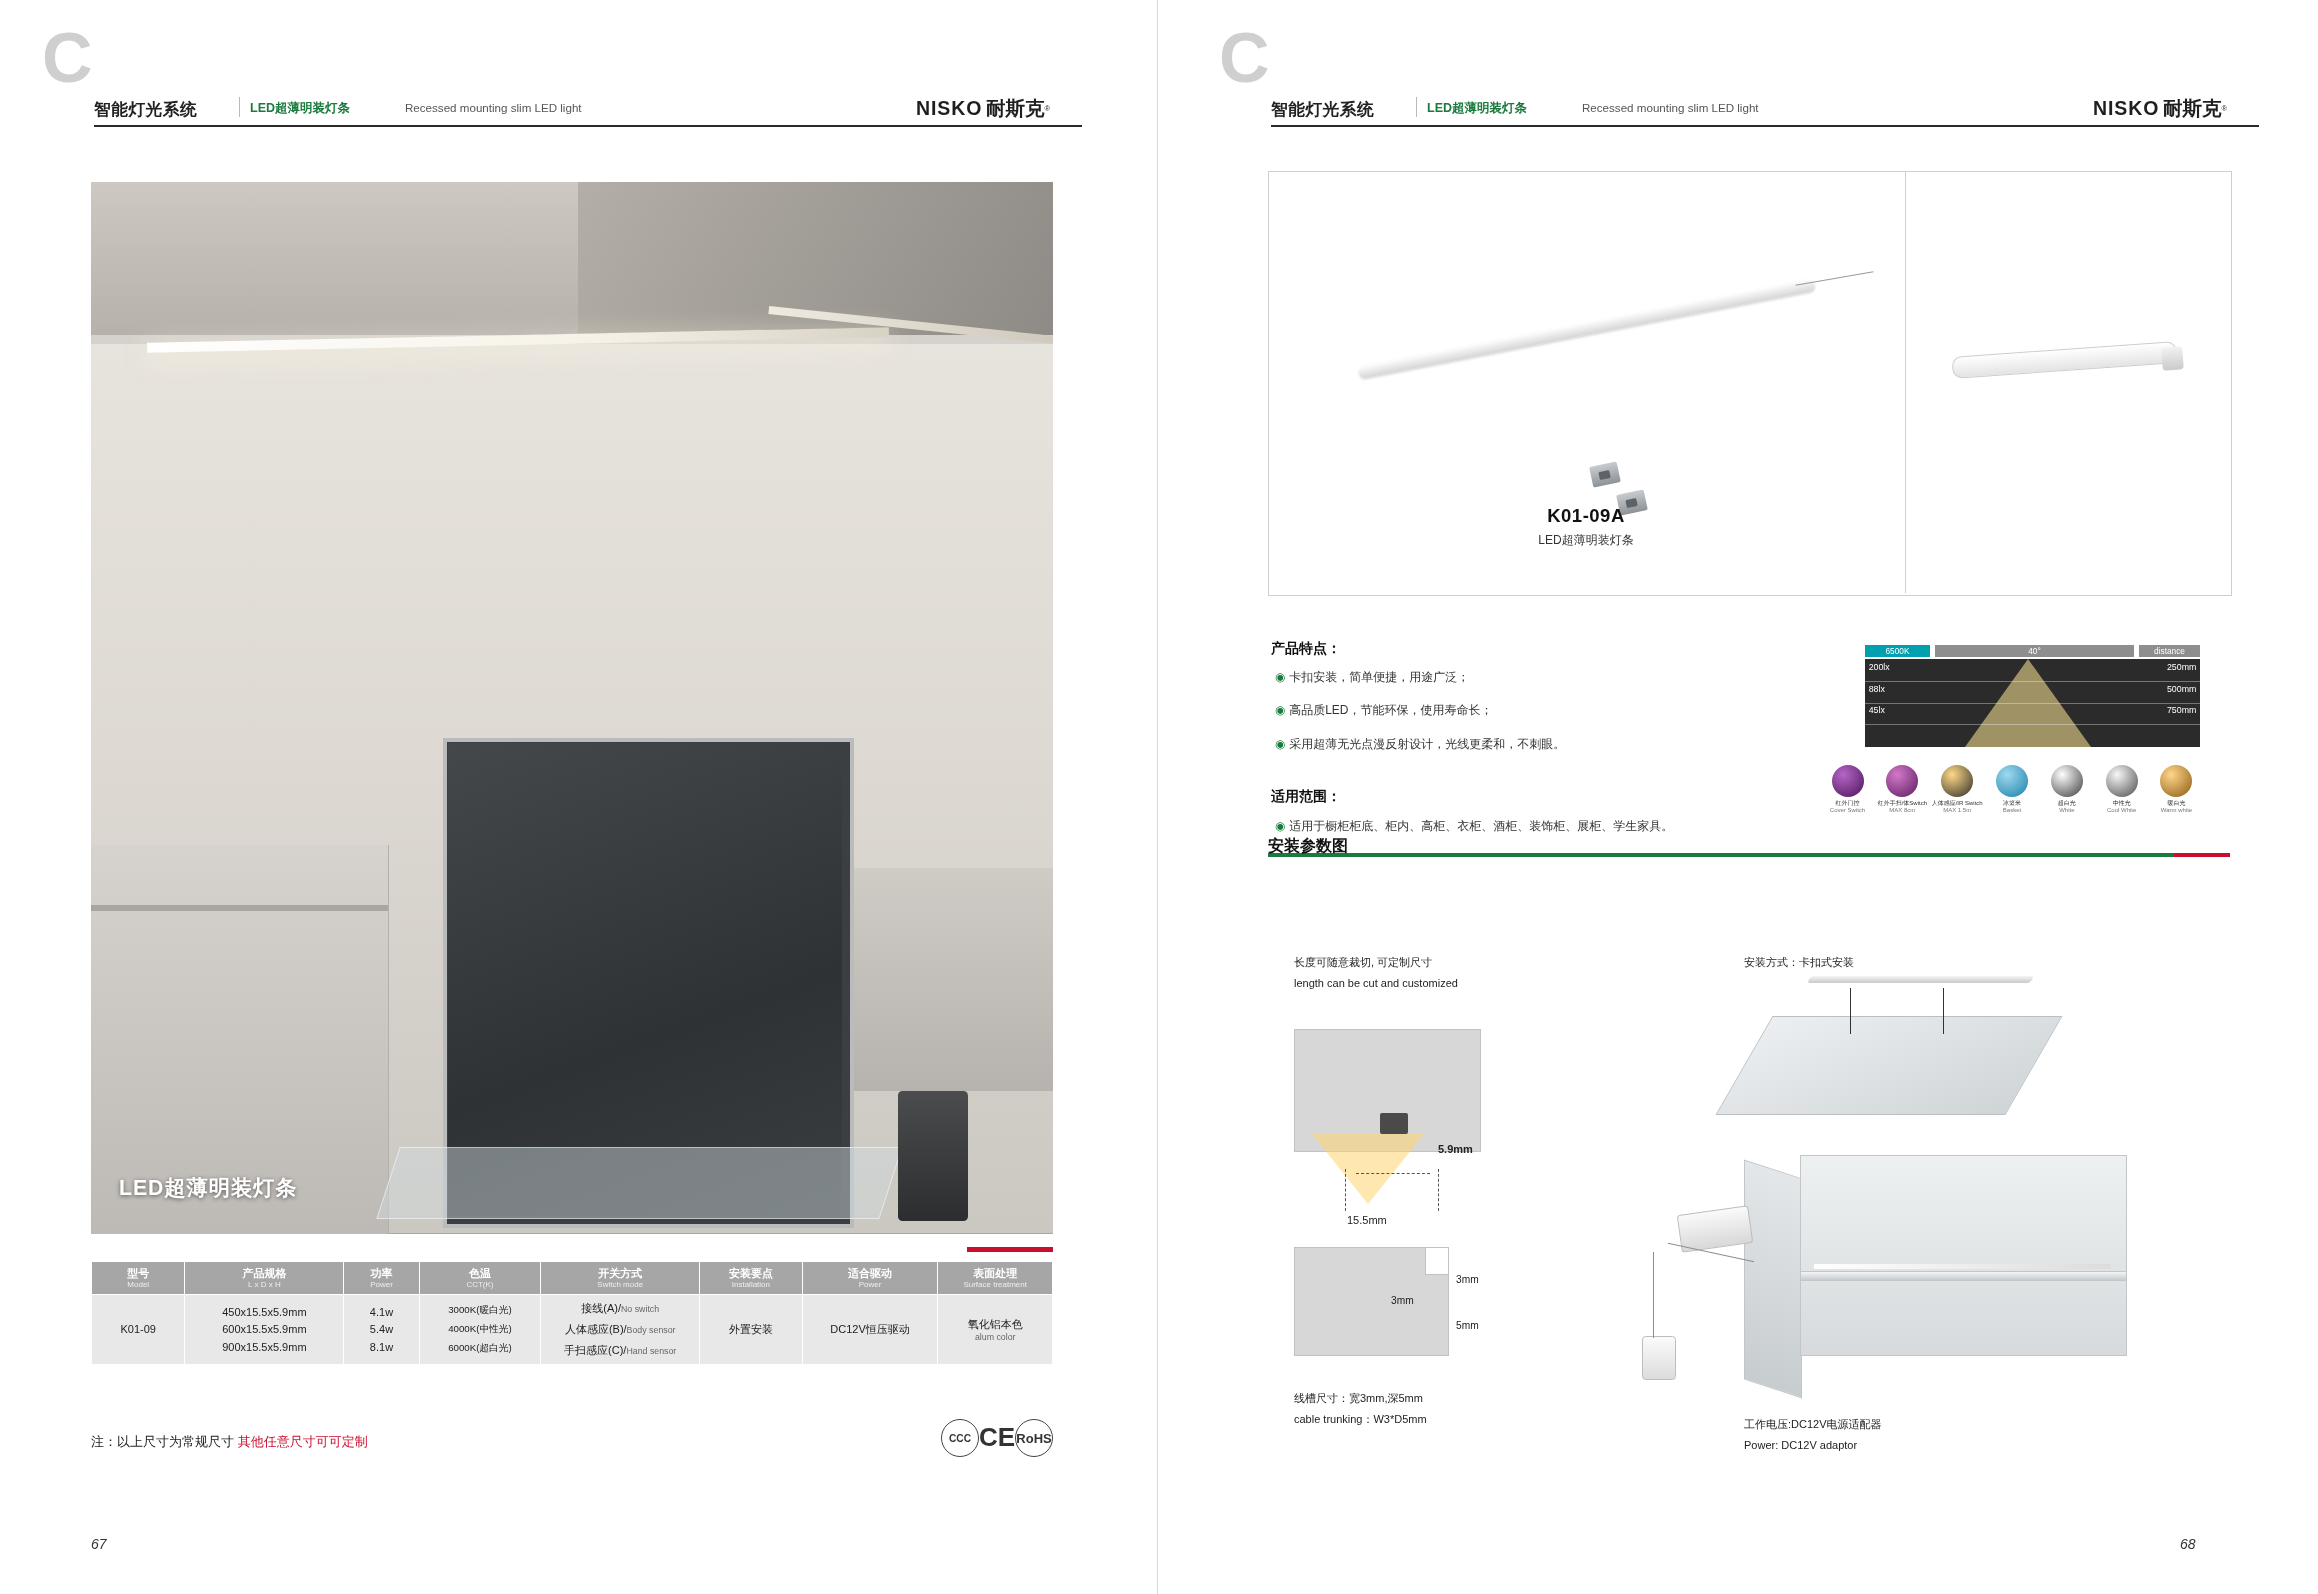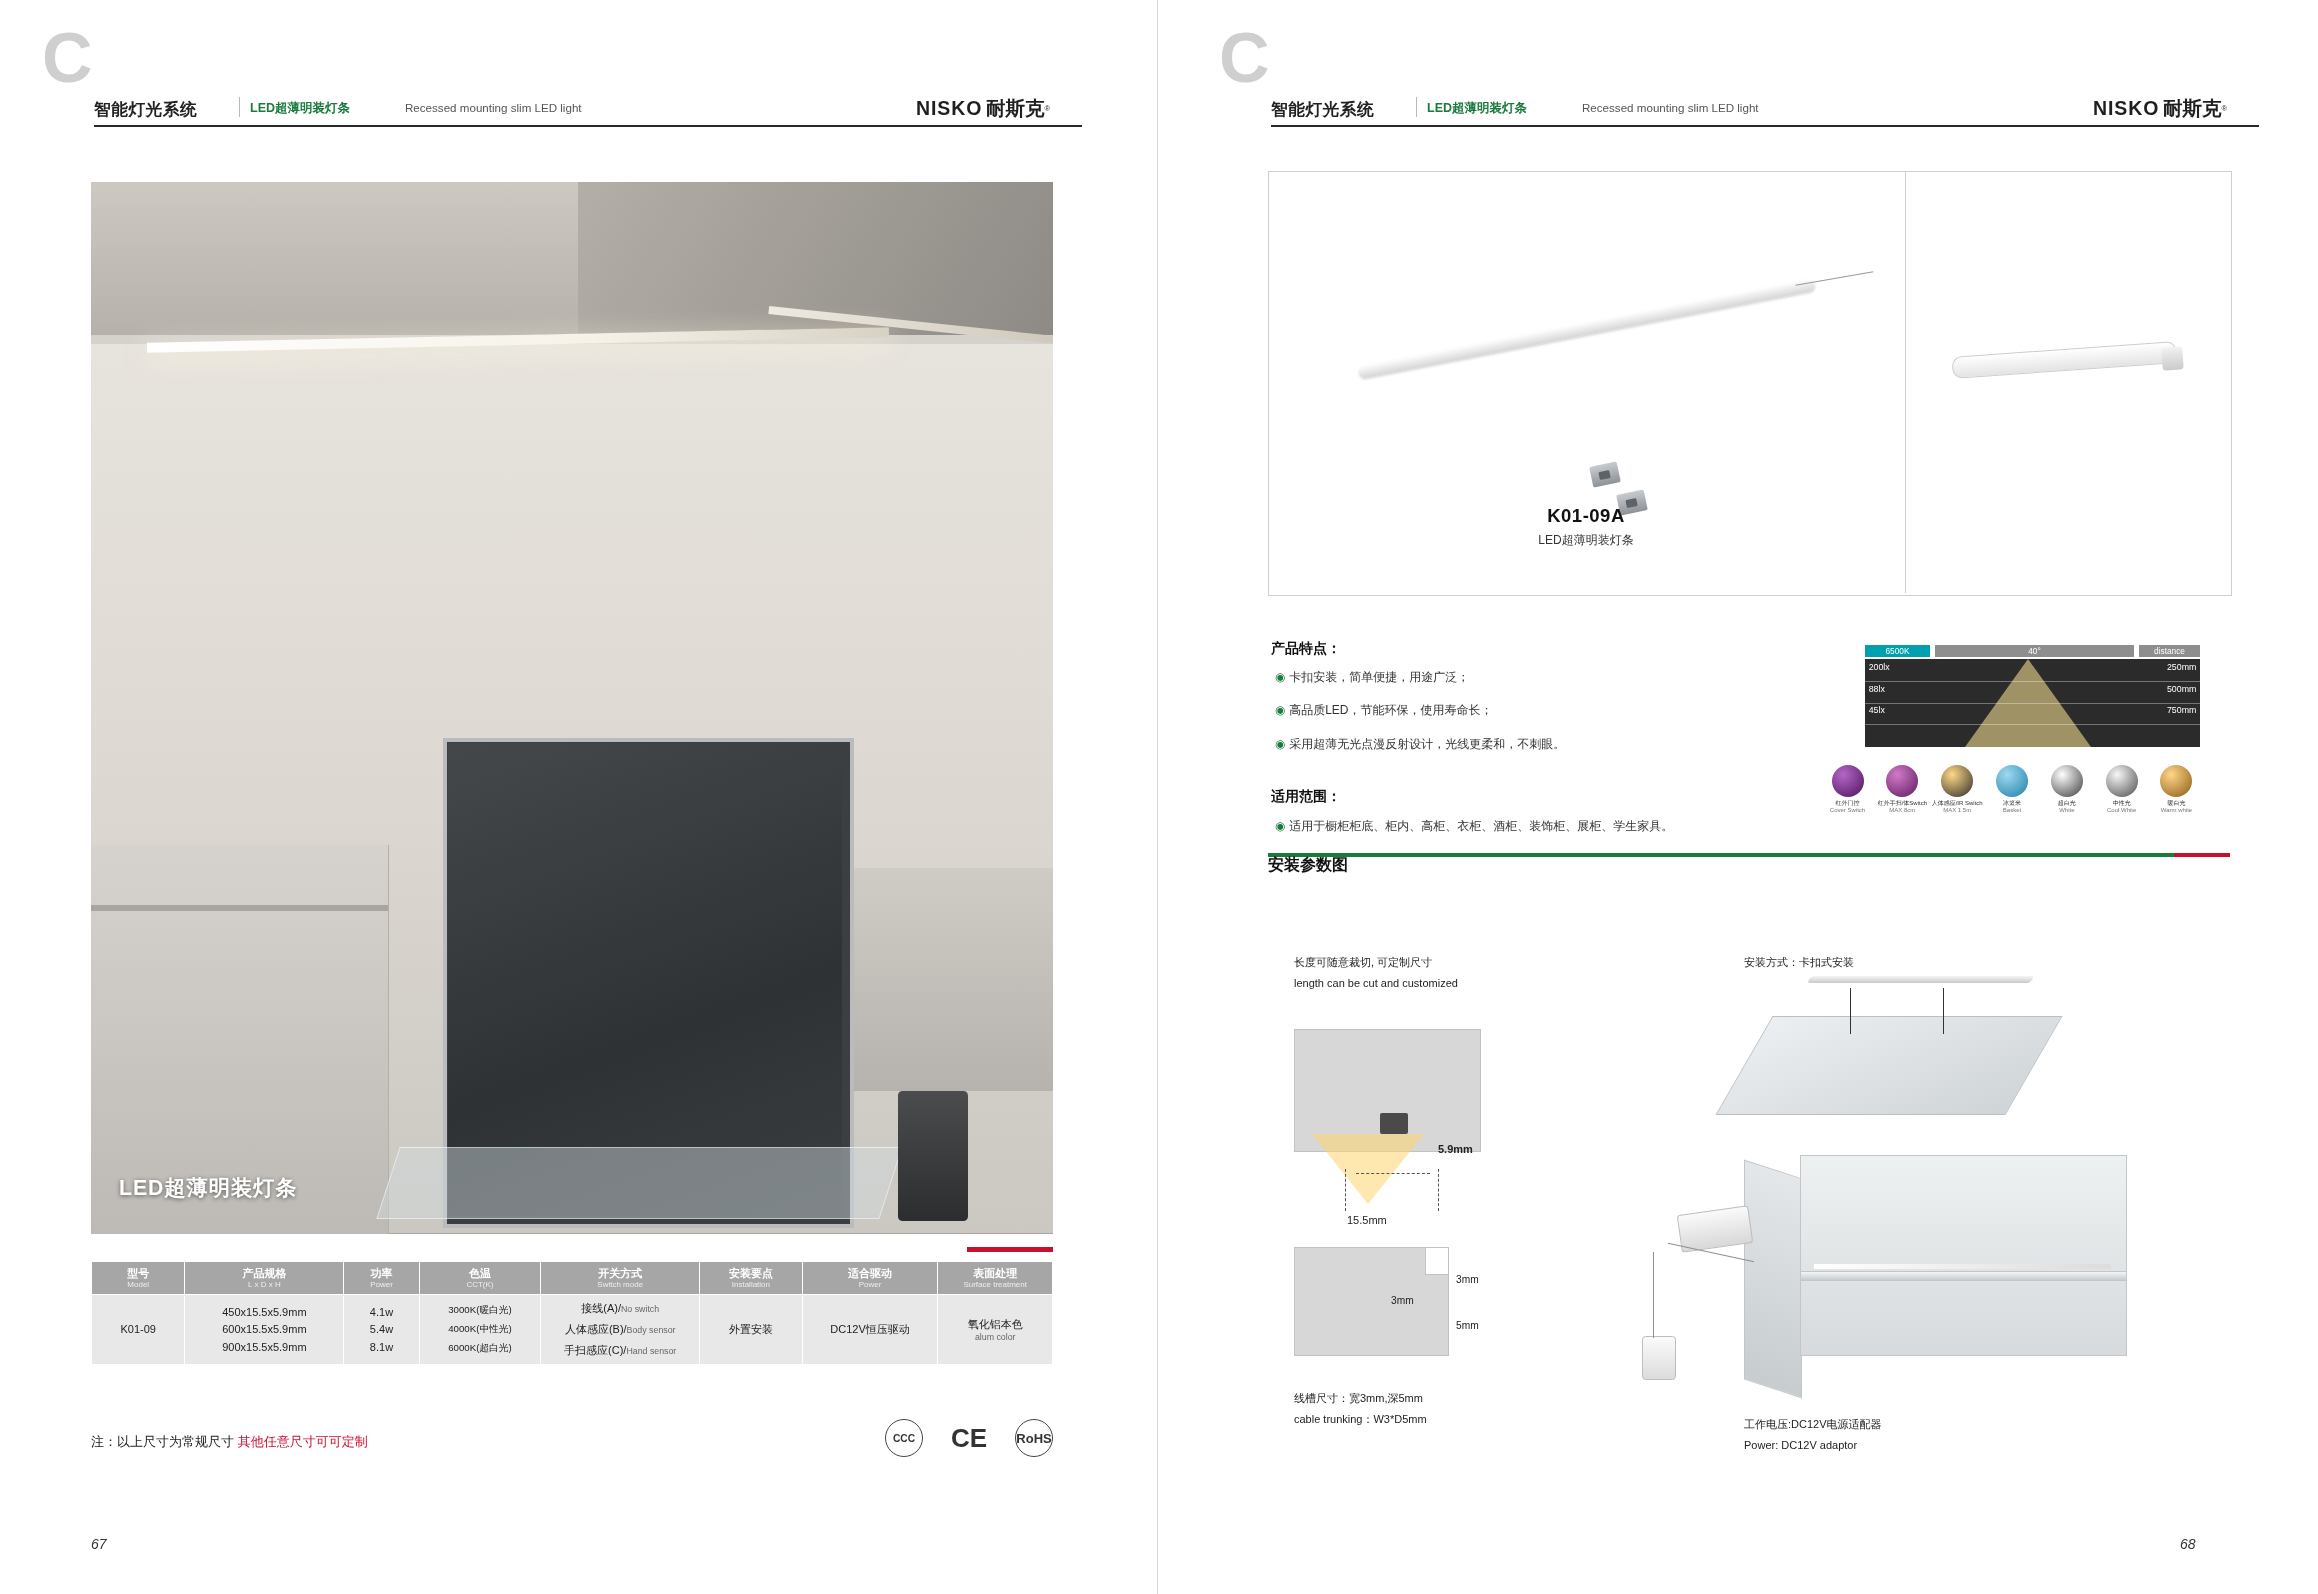--- a/index.html
+++ b/index.html
@@ -44,21 +44,21 @@
   
   .tbl{position:absolute;left:91px;top:1261px;width:962px;border-collapse:collapse;}
   .tbl th{background:#a6a6a6;color:#fff;font-weight:bold;font-size:11px;border:0.9px solid #fff;padding:4.6px 1.9px;line-height:1.15;}
   .tbl th .en{display:block;font-size:8px;font-weight:normal;color:#eee;margin-top:0.9px;}
   .tbl td{background:#e8e8e8;border:0.9px solid #fff;text-align:center;font-size:11px;color:#222;padding:3.7px 2.8px;}
   .tbl td .en{color:#666;font-size:8.8px;}
   .cellstack div{padding:2.8px 0;}
 
   .note{position:absolute;left:91px;top:1433px;font-size:13px;color:#222;}
   .note .red{color:#c8102e;}
-  .certs{position:absolute;right:104px;top:1419px;display:flex;align-items:center;gap:28px;}
+  .certs{position:absolute;right:104px;top:1419px;display:flex;gap:0;}
   .cert{width:36px;height:36px;border:1.4px solid #444;border-radius:50%;display:flex;align-items:center;justify-content:center;font-size:10.2px;font-weight:bold;color:#333;}
   .cert.ce{border:none;font-size:26px;}
   .pgnum{position:absolute;bottom:43px;font-size:14px;color:#333;font-style:italic;}
 
   
   .prodbox{position:absolute;left:1268px;top:171px;width:962px;height:423px;border:0.9px solid #cfcfcf;background:#fff;}
   .prod-split{position:absolute;left:1905px;top:172px;width:0.9px;height:421px;background:#cfcfcf;}
   .bar-img{position:absolute;left:1359px;top:260px;width:473px;height:195px;}
   .bar-body{position:absolute;left:0;top:107px;width:464px;height:12px;background:linear-gradient(180deg,#fdfdfd,#d6d6d6);transform:rotate(-11deg);transform-origin:left center;border-radius:6px;box-shadow:0 1.4px 2.8px rgba(0,0,0,.18);}
   .bar-wire{position:absolute;left:436px;top:17.6px;width:79px;height:1.4px;background:#9a9a9a;transform:rotate(-10deg);}
@@ -89,21 +89,21 @@
 
   .icons{position:absolute;left:1822px;top:765px;width:380px;display:flex;justify-content:space-between;}
   .ic{width:51px;text-align:center;}
   .ic .circ{width:32px;height:32px;border-radius:50%;margin:0 auto;}
   .ic .cap{font-size:6px;color:#333;margin-top:2.8px;line-height:1.25;}
   .ic .cap .en{color:#777;display:block;}
 
   .divider{position:absolute;left:1268px;top:853px;width:962px;height:3.7px;background:#1b7a3e;}
   .divider .tail{position:absolute;right:0;top:0;width:56px;height:3.7px;background:#c8102e;}
 
-  .inst-t{position:absolute;left:1268px;top:855px;font-size:16px;font-weight:bold;color:#111;}
+  .inst-t{position:absolute;left:1268px;top:836px;font-size:16px;font-weight:bold;color:#111;}
 
   .sm{font-size:11px;color:#222;line-height:1.4;}
 
   .panelA{position:absolute;left:1294px;top:1029px;width:185px;height:121px;background:#d7d7d7;border:0.5px solid #c2c2c2;}
   .emitter{position:absolute;left:1380px;top:1113px;width:28px;height:21.3px;background:#4a4a4a;border-radius:1.9px;}
   .coneA{position:absolute;left:1312px;top:1134px;width:0;height:0;border-left:56px solid transparent;border-right:56px solid transparent;border-top:70px solid rgba(255,214,110,.55);}
   .dash{position:absolute;border-top:0.9px dashed #555;}
   .vdash{position:absolute;border-left:0.9px dashed #555;}
   .panelB{position:absolute;left:1294px;top:1247px;width:153px;height:107px;background:#d7d7d7;border:0.5px solid #c2c2c2;}
   .notchB{position:absolute;left:1425px;top:1247px;width:22px;height:26px;background:#fff;border:0.5px solid #c2c2c2;}

